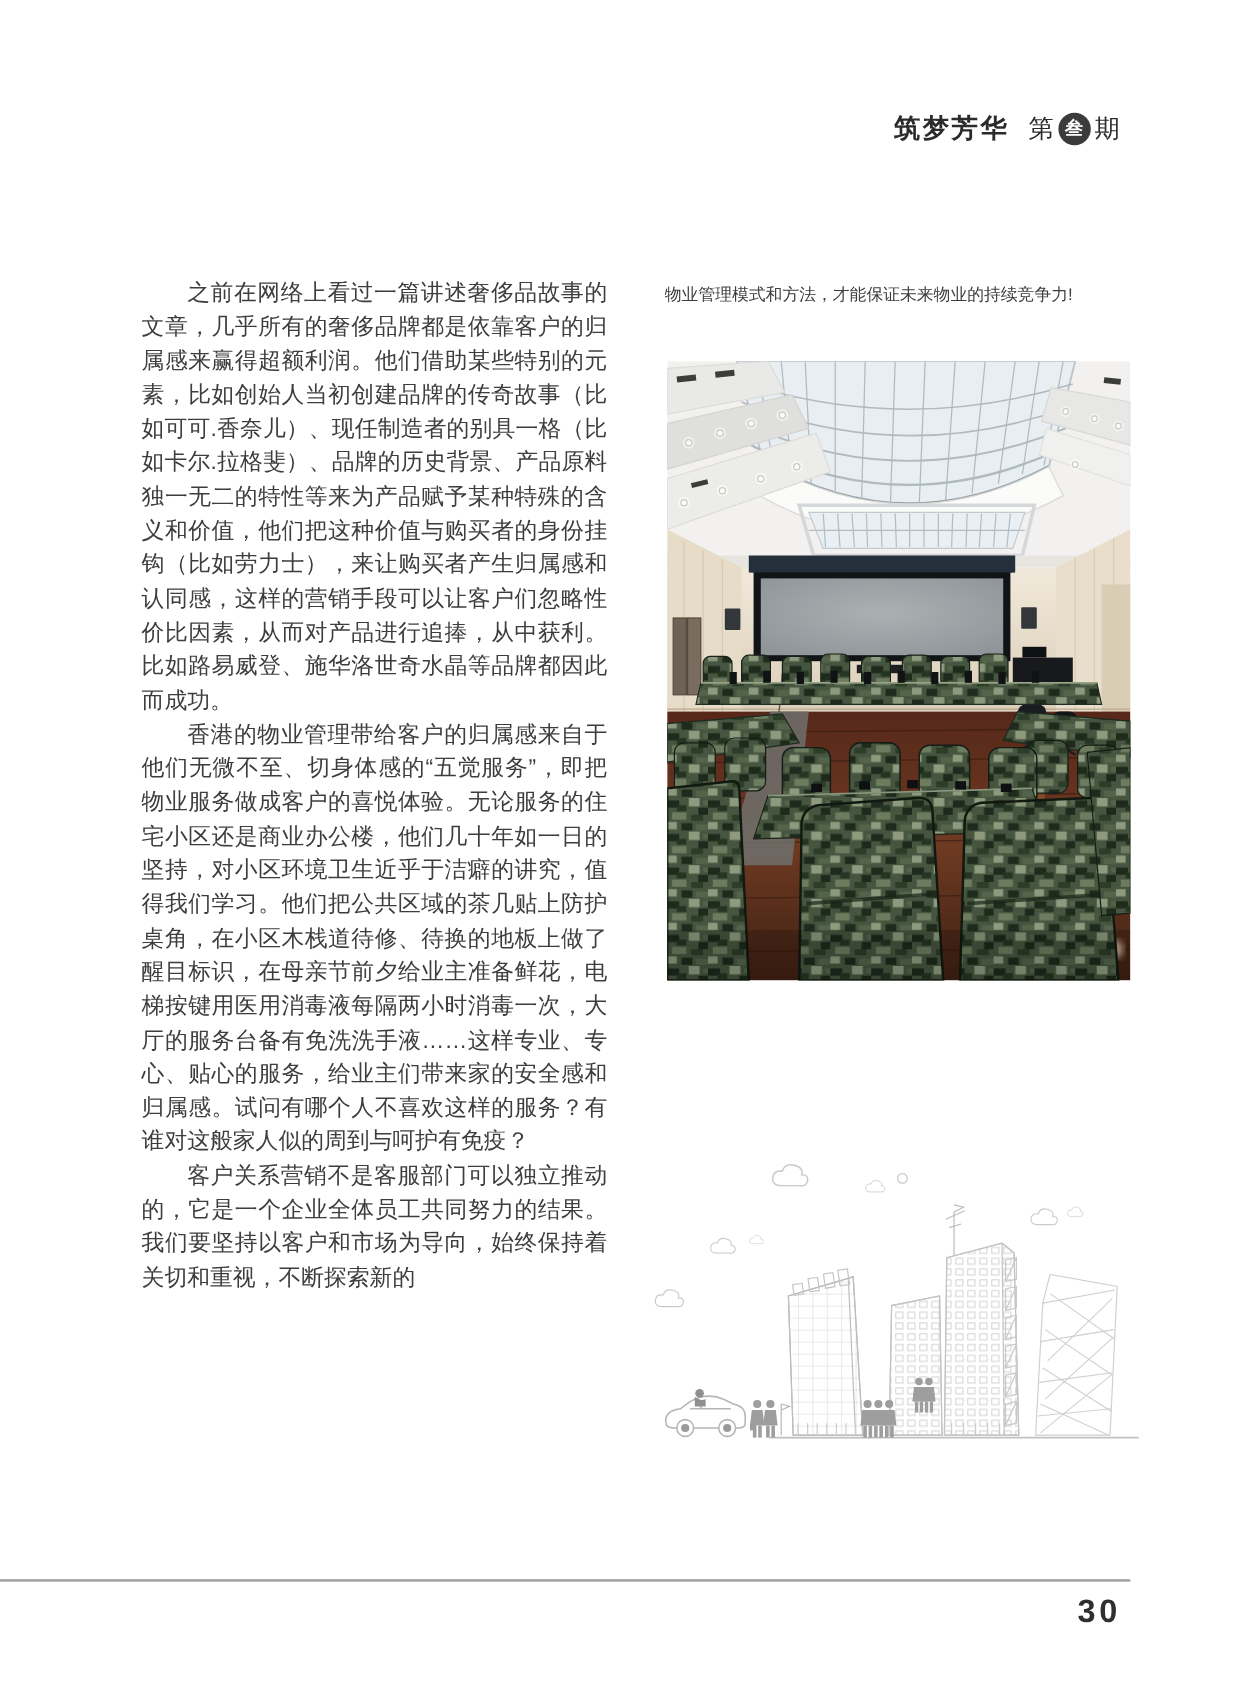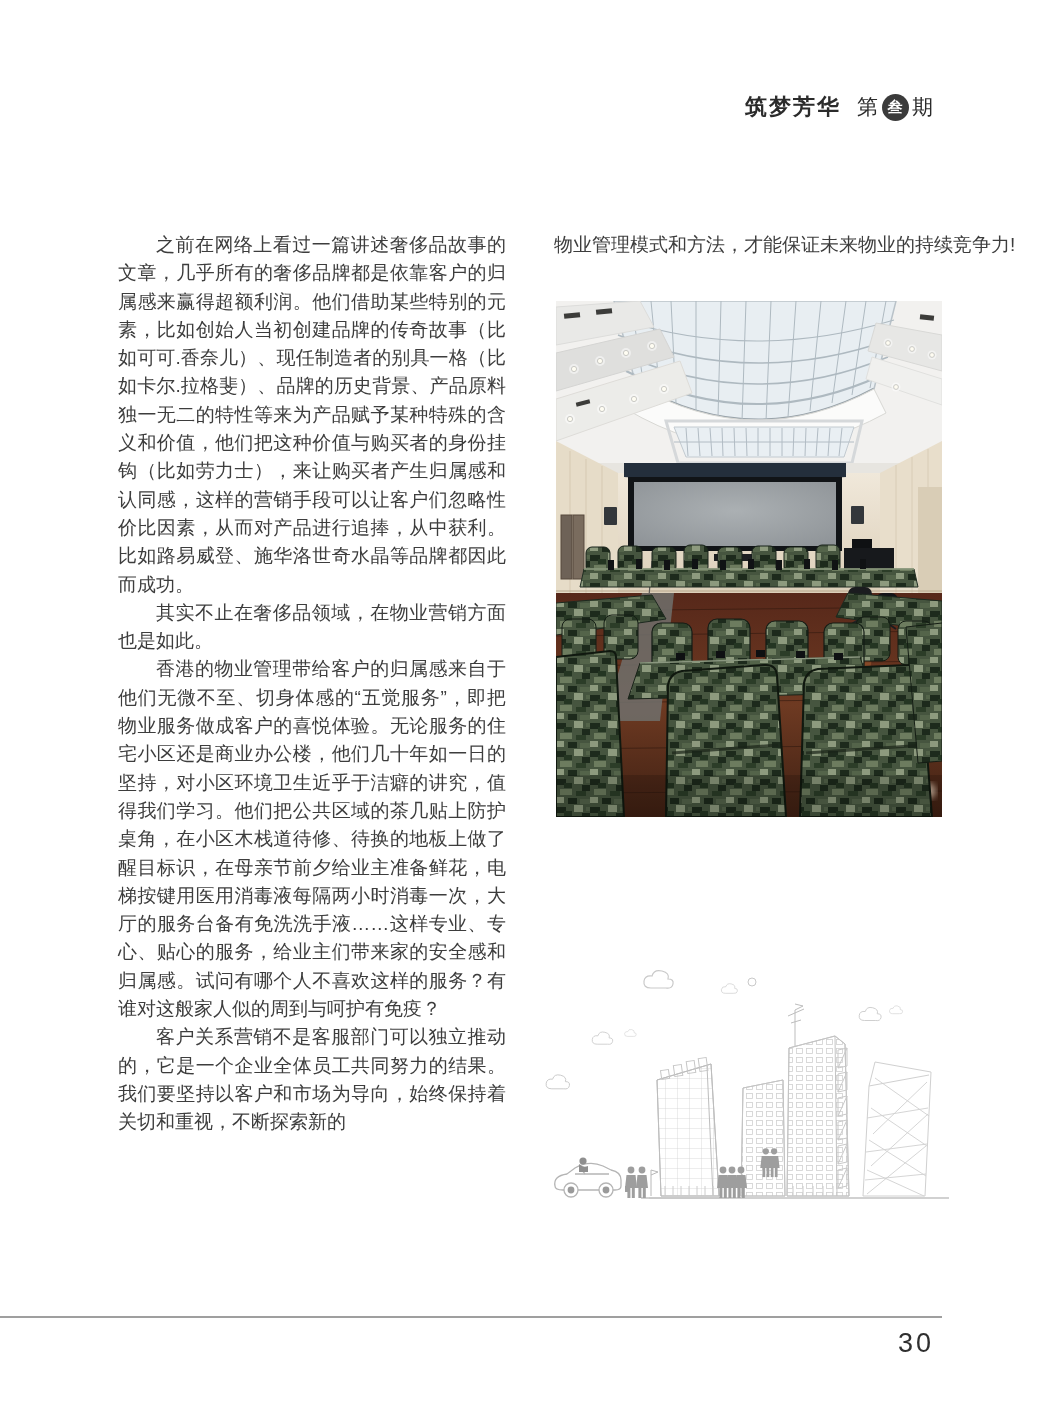--- a/index.html
+++ b/index.html
@@ -7,47 +7,46 @@
         font-family:"Liberation Sans","DejaVu Sans",sans-serif;}
   
   .header{position:absolute;top:92px;right:116px;display:flex;align-items:center;color:#2b2b2b;}
   .mag-title{font-size:22px;font-weight:700;letter-spacing:2px;}
   .issue{display:inline-flex;align-items:center;font-size:21px;font-weight:500;margin-left:16px;letter-spacing:1px;}
   .issue-circle{display:inline-flex;align-items:center;justify-content:center;width:27px;height:27px;
         border-radius:50%;background:#3b3b3b;color:#fff;font-size:15px;font-weight:600;margin:0 3px;}
   
   .col-left{position:absolute;left:118px;top:231px;width:388px;color:#3d3d3d;font-size:19px;line-height:28.3px;}
   .col-left p{margin:0;text-indent:2em;text-align:justify;text-justify:inter-ideograph;}
-  .col-right-lead{position:absolute;left:554px;top:231px;width:400px;color:#3d3d3d;font-size:19px;
+  .col-right-lead{position:absolute;left:554px;top:231px;width:400px;color:#3d3d3d;font-size:14px;
         line-height:28.3px;white-space:nowrap;}
   
   .photo{position:absolute;left:556px;top:301px;width:386px;height:516px;margin:0;}
   .photo svg{display:block;}
   .illustration{position:absolute;left:545px;top:948px;width:410px;height:265px;}
   
   .footer-rule{position:absolute;left:0;top:1316px;width:942px;height:2px;background:#9f9f9f;}
-  .page-number{position:absolute;left:898px;top:1328px;font-size:27px;letter-spacing:3px;color:#2f2f2f;font-weight:400;}
+  .page-number{position:absolute;left:898px;top:1328px;font-size:27px;letter-spacing:3px;color:#2f2f2f;font-weight:700;}
 </style>
 </head>
 <body>
 
 <div class="page">
 
   <div class="header">
     <span class="mag-title">筑梦芳华</span>
     <span class="issue">
         <span>第</span>
         <span class="issue-circle">叁</span>
         <span>期</span>
       </span>
   </div>
 
   <div class="col-left">
     <p>之前在网络上看过一篇讲述奢侈品故事的文章，几乎所有的奢侈品牌都是依靠客户的归属感来赢得超额利润。他们借助某些特别的元素，比如创始人当初创建品牌的传奇故事（比如可可.香奈儿）、现任制造者的别具一格（比如卡尔.拉格斐）、品牌的历史背景、产品原料独一无二的特性等来为产品赋予某种特殊的含义和价值，他们把这种价值与购买者的身份挂钩（比如劳力士），来让购买者产生归属感和认同感，这样的营销手段可以让客户们忽略性价比因素，从而对产品进行追捧，从中获利。比如路易威登、施华洛世奇水晶等品牌都因此而成功。</p>
-    <p>其实不止在奢侈品领域，在物业营销方面也是如此。</p>
     <p>香港的物业管理带给客户的归属感来自于他们无微不至、切身体感的“五觉服务”，即把物业服务做成客户的喜悦体验。无论服务的住宅小区还是商业办公楼，他们几十年如一日的坚持，对小区环境卫生近乎于洁癖的讲究，值得我们学习。他们把公共区域的茶几贴上防护桌角，在小区木栈道待修、待换的地板上做了醒目标识，在母亲节前夕给业主准备鲜花，电梯按键用医用消毒液每隔两小时消毒一次，大厅的服务台备有免洗洗手液……这样专业、专心、贴心的服务，给业主们带来家的安全感和归属感。试问有哪个人不喜欢这样的服务？有谁对这般家人似的周到与呵护有免疫？</p>
     <p>客户关系营销不是客服部门可以独立推动的，它是一个企业全体员工共同努力的结果。我们要坚持以客户和市场为导向，始终保持着关切和重视，不断探索新的</p>
   </div>
 
   <div class="col-right-lead">物业管理模式和方法，才能保证未来物业的持续竞争力!</div>
 
   <figure class="photo">
     <svg width="386" height="516" viewBox="0 0 386 516" xmlns="http://www.w3.org/2000/svg">
       <defs>
         <pattern id="camo" width="34" height="28" patternUnits="userSpaceOnUse">

